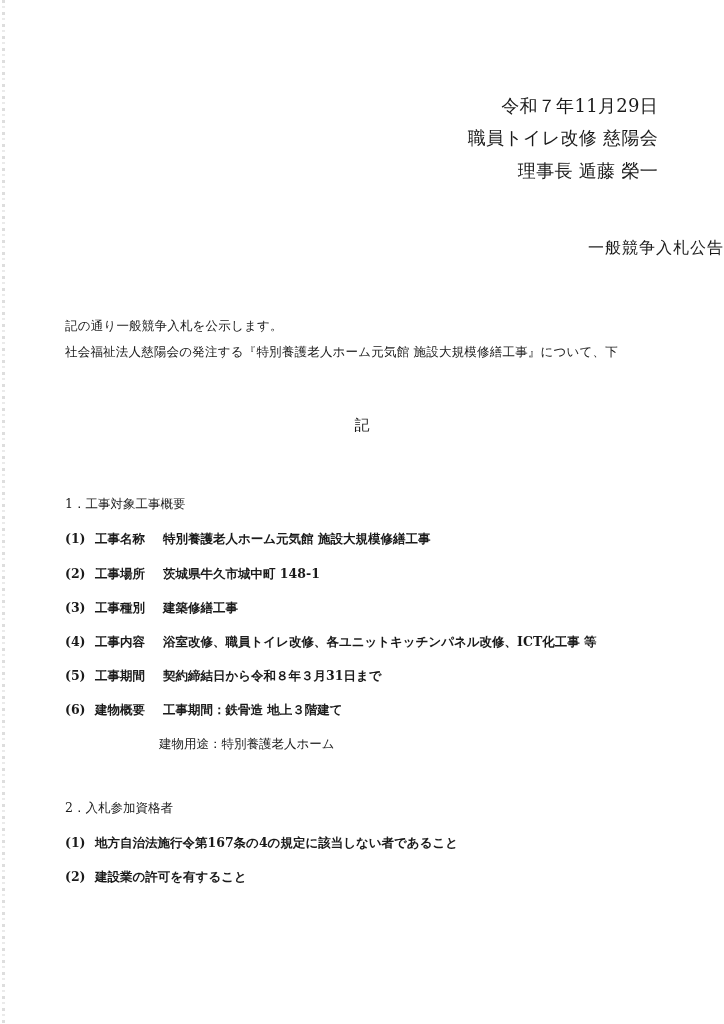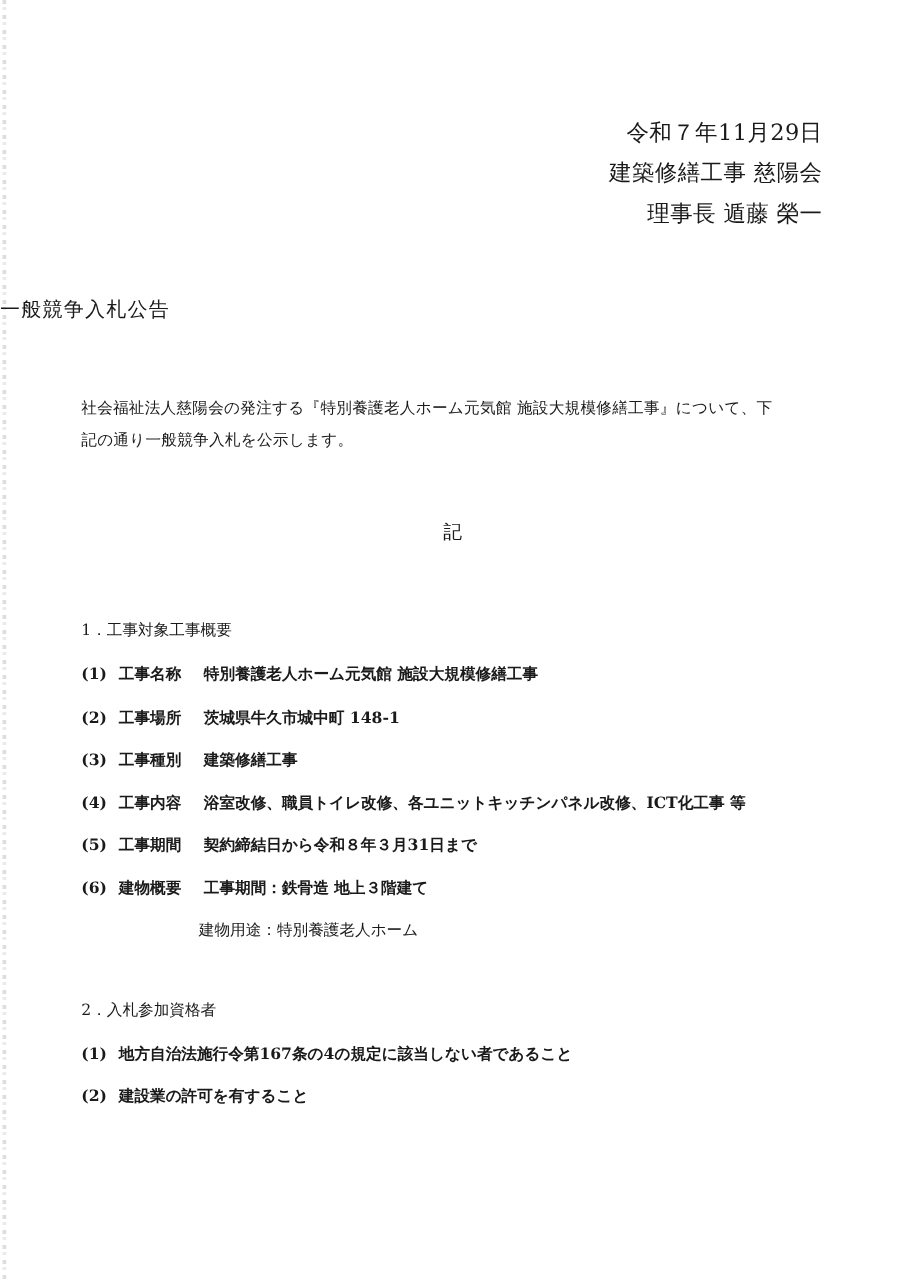--- a/index.html
+++ b/index.html
@@ -10,43 +10,43 @@
   }
   .scan-edge {
     position: absolute; left: 2px; top: 0; width: 3px; height: 1024px;
     background: repeating-linear-gradient(to bottom, #cfcfcf 0 3px, #ffffff 3px 6px, #e2e2e2 6px 8px, #ffffff 8px 12px);
     opacity: 0.7;
   }
   .right-block { position: absolute; right: 66px; font-size: 18px; letter-spacing: 0.3px; }
   .date { top: 94px; }
   .org { top: 126px; }
   .chair { top: 159px; }
-  .title { position: absolute; top: 238px; left: 0; width: 724px; text-align: left; font-size: 16px; letter-spacing: 1px; }
+  .title { position: absolute; top: 238px; left: 0; width: 724px; text-align: right; font-size: 16px; letter-spacing: 1px; }
   .intro { position: absolute; left: 65px; top: 313px; width: 600px; font-size: 12.5px; line-height: 26px; letter-spacing: 0.2px; }
   .ki { position: absolute; top: 416px; left: 0; width: 724px; text-align: center; font-size: 15px; }
   .sec-head { position: absolute; left: 65px; font-size: 12.5px; }
   .item { position: absolute; left: 65px; font-size: 12.5px; white-space: nowrap; font-weight: bold; }
   .item .num { display: inline-block; width: 30px; }
   .item .label { display: inline-block; width: 68px; }
   .sub { position: absolute; left: 147px; font-size: 12.5px; white-space: nowrap; margin-left: 12px; }
 </style>
 </head>
 <body>
 
 <div class="scan-edge"></div>
 
 <div class="right-block date">令和７年11月29日</div>
-<div class="right-block org">建築修繕工事 慈陽会</div>
+<div class="right-block org">職員トイレ改修 慈陽会</div>
 <div class="right-block chair">理事長 遁藤 榮一</div>
 
 <div class="title">一般競争入札公告</div>
 
 <div class="intro">
+  <div>記の通り一般競争入札を公示します。</div>
   <div>社会福祉法人慈陽会の発注する『特別養護老人ホーム元気館 施設大規模修繕工事』について、下</div>
-  <div>記の通り一般競争入札を公示します。</div>
 </div>
 
 <div class="ki">記</div>
 
 <div class="sec-head" style="top:496px">1．工事対象工事概要</div>
 
 <div class="item" style="top:531px">
   <span class="num">(1)</span><span class="label">工事名称</span><span>特別養護老人ホーム元気館 施設大規模修繕工事</span>
 </div>
 <div class="item" style="top:566px">

